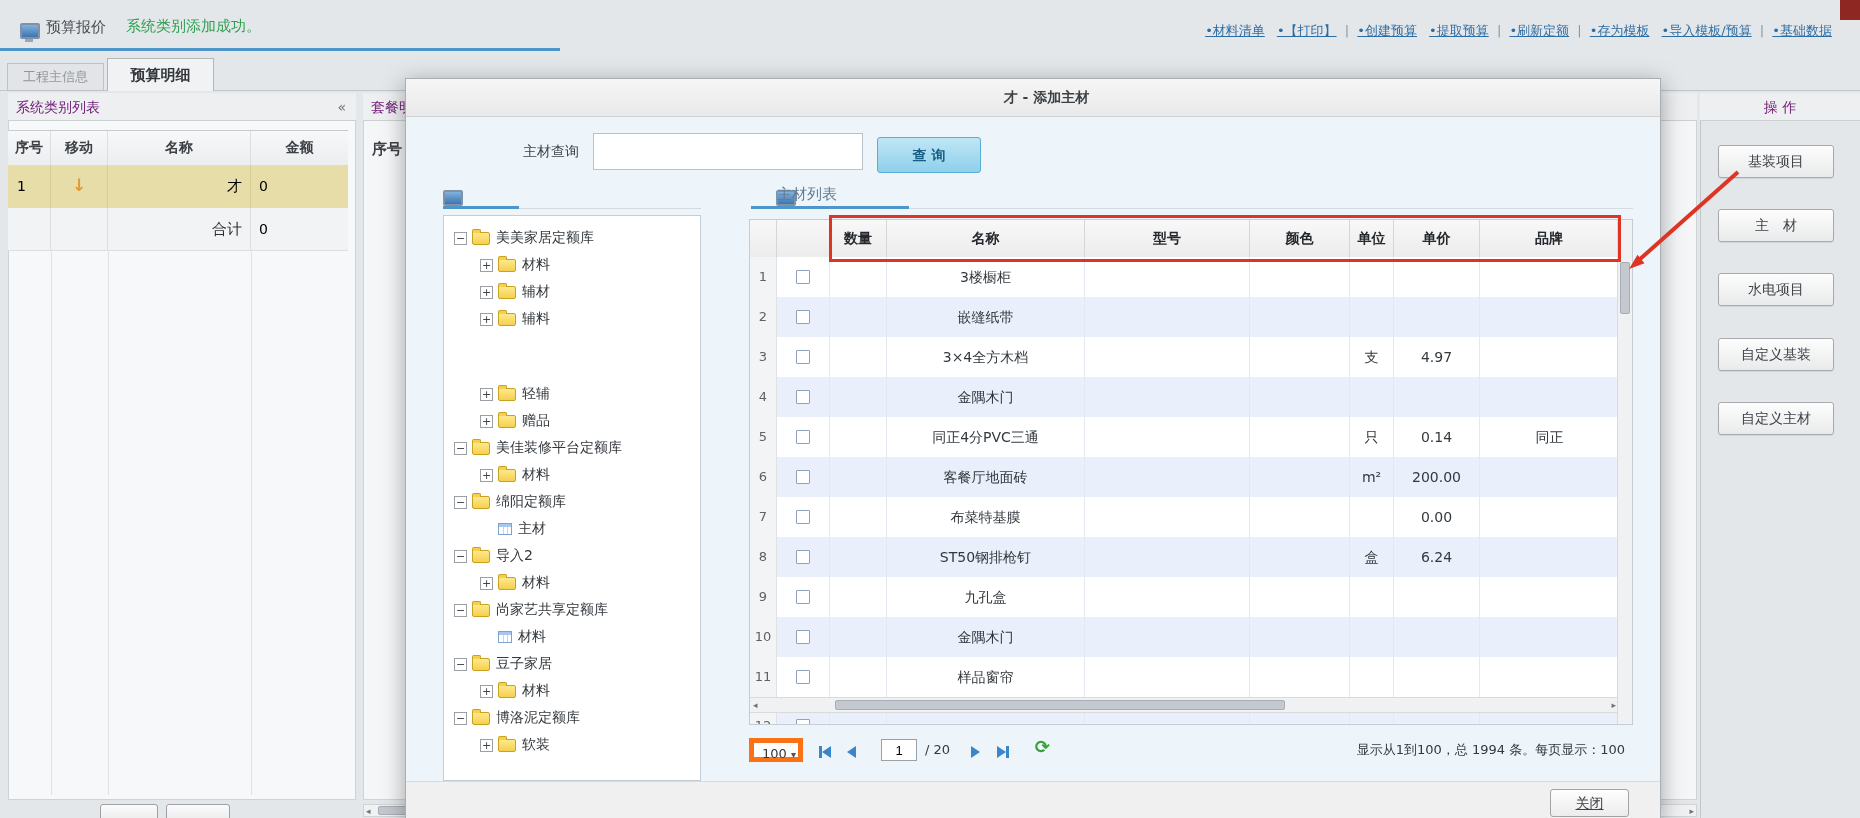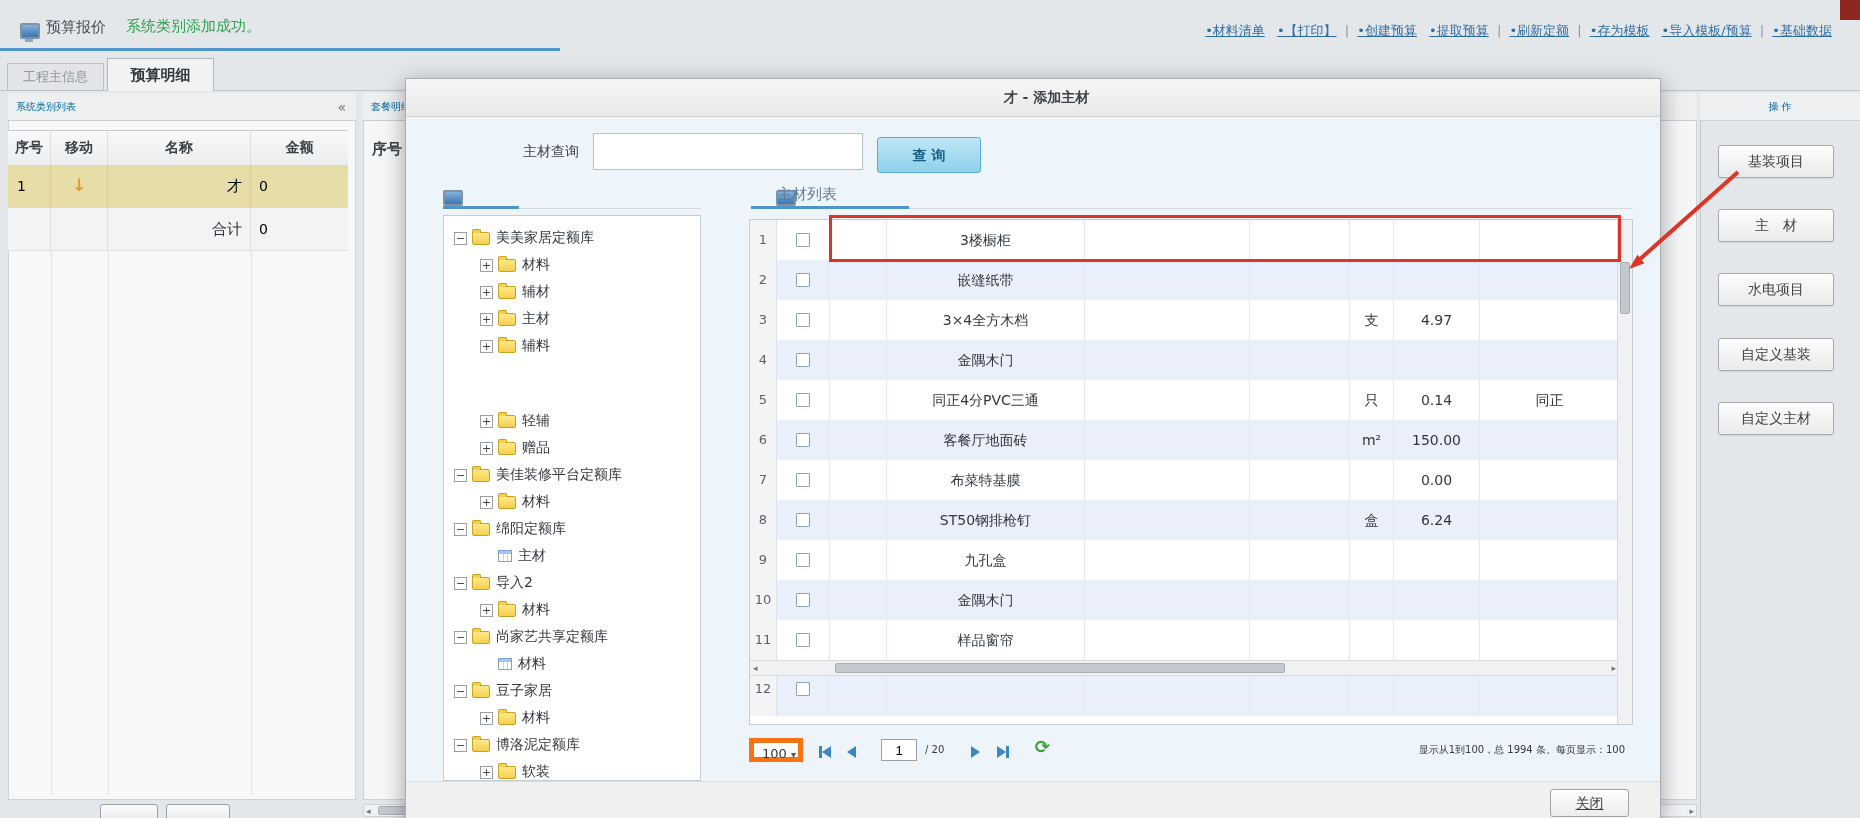--- a/index.html
+++ b/index.html
@@ -12,21 +12,21 @@
   .app-title{font-size:15px;color:#4a4f54;}
   .top-msg{font-size:15px;color:#2fa052;}
   .top-links{font-size:13px;color:#8a97a2;white-space:nowrap;}
   .top-links a{color:#2e6da4;text-decoration:underline;margin:0 4px;cursor:pointer;}
   .blue-line{height:3px;background:#4e96c9;}
   
   .tab{box-sizing:border-box;text-align:center;cursor:pointer;}
   .tab-inactive{background:#e2e4e7;border:1px solid #bfc2c5;color:#8f969c;font-size:13px;line-height:26px;}
   .tab-active{background:#f0f2f4;border:1px solid #b4b7ba;border-bottom:none;color:#33373b;font-weight:bold;font-size:15px;line-height:32px;}
   .strip{background:#edeff1;border-bottom:1px solid #ccd0d3;box-sizing:border-box;}
-  .strip-title{font-size:10px;color:#0369a1;line-height:28px;}
+  .strip-title{font-size:14px;color:#701a75;line-height:28px;}
   .lt-head{background:linear-gradient(#f7f8f9,#ebedef);border-top:1px solid #c8cbce;border-bottom:1px solid #c8cbce;}
   .lt-head .cell{font-weight:bold;color:#3c4146;font-size:14px;}
   .cell{box-sizing:border-box;display:inline-block;height:100%;vertical-align:top;border-right:1px solid #dcdfe2;}
   .sel-row{background:#e7dda8;border-bottom:1px solid #d9cd94;}
   .total-row{border-bottom:1px solid #dcdfe2;background:#f2f3f5;}
   .vline{width:1px;background:#e0e3e6;}
   
   .ops-btn{box-sizing:border-box;width:116px;height:33px;line-height:31px;text-align:center;background:linear-gradient(#fdfdfd,#e9eaeb);border:1px solid #a7abaf;border-radius:3px;font-size:14px;color:#3c4146;cursor:pointer;box-shadow:0 1px 1px rgba(0,0,0,.08);}
   
   #modal{background:#edf5fa;border:1px solid #a9aeb2;box-shadow:0 5px 22px rgba(0,0,0,.35);z-index:40;}
@@ -57,21 +57,21 @@
   .sb-track{background:#f0f1f3;}
   .sb-thumb{background:#c4c8cf;border:1px solid #a9adb4;border-radius:2px;box-sizing:border-box;}
   .sb-arrow{font-size:9px;color:#6d7378;text-align:center;}
   
   .pg-ic{display:inline-block;vertical-align:middle;cursor:pointer;}
   .tri-l{width:0;height:0;border-top:6px solid transparent;border-bottom:6px solid transparent;border-right:9px solid #3a86c8;display:inline-block;}
   .tri-r{width:0;height:0;border-top:6px solid transparent;border-bottom:6px solid transparent;border-left:9px solid #3a86c8;display:inline-block;}
   .pg-bar{width:3px;height:12px;background:#3a86c8;display:inline-block;}
   .pg-select{box-sizing:border-box;border:5px solid #f97316;background:#fff;font-size:13px;color:#33383d;cursor:pointer;}
   .pg-input{box-sizing:border-box;border:1px solid #9aa2a9;background:#fff;font-size:13px;text-align:center;}
-  .pg-info{font-size:10px;color:#33383d;}
+  .pg-info{font-size:13px;color:#33383d;}
   .refresh{color:#38a038;font-weight:bold;font-size:18px;cursor:pointer;}
   .close-btn{box-sizing:border-box;background:linear-gradient(#fefefe,#ececec);border:1px solid #a0a4a8;border-radius:3px;font-size:14px;color:#3c4146;text-align:center;line-height:26px;cursor:pointer;text-decoration:underline;}
   .footer-strip{background:#f0f0f0;border-top:1px solid #dadada;}
   .red-rect{border:3px solid #de3425;pointer-events:none;z-index:12;}
   .arrow-layer{pointer-events:none;z-index:60;}
   .partial-btn{box-sizing:border-box;background:linear-gradient(#fbfbfb,#e6e7e8);border:1px solid #9da1a5;border-radius:3px;}
 </style>
 </head>
 <body>
 
@@ -171,40 +171,50 @@
     <span class="abs pc-icon" style="left:345px;top:108px;"></span>
     <span class="abs sec-label" style="left:371px;top:106px;">主材列表</span>
     <div class="abs" style="left:345px;top:127px;width:158px;height:3px;background:#4e96c9;"></div>
     <div class="abs" style="left:503px;top:129px;width:724px;height:1px;background:#d5dadf;"></div>
 
     
     <div class="abs panel-box" style="left:37px;top:136px;width:258px;height:566px;padding:8px 0 0 10px;overflow:hidden;">
       <div class="titem"><span class="exp">−</span><span class="folder-icon"></span><span class="tlabel">美美家居定额库</span></div>
       <div class="titem" style="padding-left:26px;"><span class="exp">+</span><span class="folder-icon"></span><span class="tlabel">材料</span></div>
       <div class="titem" style="padding-left:26px;"><span class="exp">+</span><span class="folder-icon"></span><span class="tlabel">辅材</span></div>
-      <div class="titem" style="padding-left:26px;"><span class="exp">+</span><span class="folder-icon"></span><span class="tlabel">主材</span></div>
       <div class="titem" style="padding-left:26px;"><span class="exp">+</span><span class="folder-icon"></span><span class="tlabel">辅料</span></div>
       <div class="titem" style="padding-left:26px;margin-top:48px;"><span class="exp">+</span><span class="folder-icon"></span><span class="tlabel">轻辅</span></div>
       <div class="titem" style="padding-left:26px;"><span class="exp">+</span><span class="folder-icon"></span><span class="tlabel">赠品</span></div>
       <div class="titem"><span class="exp">−</span><span class="folder-icon"></span><span class="tlabel">美佳装修平台定额库</span></div>
       <div class="titem" style="padding-left:26px;"><span class="exp">+</span><span class="folder-icon"></span><span class="tlabel">材料</span></div>
       <div class="titem"><span class="exp">−</span><span class="folder-icon"></span><span class="tlabel">绵阳定额库</span></div>
       <div class="titem" style="padding-left:26px;"><span class="exp exp-none"></span><span class="table-icon"></span><span class="tlabel">主材</span></div>
       <div class="titem"><span class="exp">−</span><span class="folder-icon"></span><span class="tlabel">导入2</span></div>
       <div class="titem" style="padding-left:26px;"><span class="exp">+</span><span class="folder-icon"></span><span class="tlabel">材料</span></div>
       <div class="titem"><span class="exp">−</span><span class="folder-icon"></span><span class="tlabel">尚家艺共享定额库</span></div>
       <div class="titem" style="padding-left:26px;"><span class="exp exp-none"></span><span class="table-icon"></span><span class="tlabel">材料</span></div>
       <div class="titem"><span class="exp">−</span><span class="folder-icon"></span><span class="tlabel">豆子家居</span></div>
       <div class="titem" style="padding-left:26px;"><span class="exp">+</span><span class="folder-icon"></span><span class="tlabel">材料</span></div>
       <div class="titem"><span class="exp">−</span><span class="folder-icon"></span><span class="tlabel">博洛泥定额库</span></div>
       <div class="titem" style="padding-left:26px;"><span class="exp">+</span><span class="folder-icon"></span><span class="tlabel">软装</span></div>
     </div>
 
     
     <div class="abs panel-box" style="left:343px;top:140px;width:884px;height:506px;overflow:hidden;">
+      <div class="mt-row mt-head" style="height:37px;">
+        <div class="mt-cell c0" style="line-height:37px;"></div>
+        <div class="mt-cell c1" style="line-height:37px;"></div>
+        <div class="mt-cell c2" style="line-height:37px;">数量</div>
+        <div class="mt-cell c3" style="line-height:37px;">名称</div>
+        <div class="mt-cell c4" style="line-height:37px;">型号</div>
+        <div class="mt-cell c5" style="line-height:37px;">颜色</div>
+        <div class="mt-cell c6" style="line-height:37px;">单位</div>
+        <div class="mt-cell c7" style="line-height:37px;">单价</div>
+        <div class="mt-cell c8" style="line-height:37px;">品牌</div>
+      </div>
 
       <div class="mt-row r-odd" style="height:40px;">
           <div class="mt-cell c0 row-num" style="line-height:40px;">1</div>
           <div class="mt-cell c1" style="line-height:38px;"><span class="cb"></span></div>
           <div class="mt-cell c2"></div>
           <div class="mt-cell c3" style="line-height:40px;">3楼橱柜</div>
           <div class="mt-cell c4"></div>
           <div class="mt-cell c5"></div>
           <div class="mt-cell c6" style="line-height:40px;"></div>
           <div class="mt-cell c7" style="line-height:40px;"></div>
@@ -255,21 +265,21 @@
           <div class="mt-cell c8" style="line-height:40px;">同正</div>
         </div>
       <div class="mt-row r-even" style="height:40px;">
           <div class="mt-cell c0 row-num" style="line-height:40px;">6</div>
           <div class="mt-cell c1" style="line-height:38px;"><span class="cb"></span></div>
           <div class="mt-cell c2"></div>
           <div class="mt-cell c3" style="line-height:40px;">客餐厅地面砖</div>
           <div class="mt-cell c4"></div>
           <div class="mt-cell c5"></div>
           <div class="mt-cell c6" style="line-height:40px;">m²</div>
-          <div class="mt-cell c7" style="line-height:40px;">150.00</div>
+          <div class="mt-cell c7" style="line-height:40px;">200.00</div>
           <div class="mt-cell c8" style="line-height:40px;"></div>
         </div>
       <div class="mt-row r-odd" style="height:40px;">
           <div class="mt-cell c0 row-num" style="line-height:40px;">7</div>
           <div class="mt-cell c1" style="line-height:38px;"><span class="cb"></span></div>
           <div class="mt-cell c2"></div>
           <div class="mt-cell c3" style="line-height:40px;">布菜特基膜</div>
           <div class="mt-cell c4"></div>
           <div class="mt-cell c5"></div>
           <div class="mt-cell c6" style="line-height:40px;"></div>

